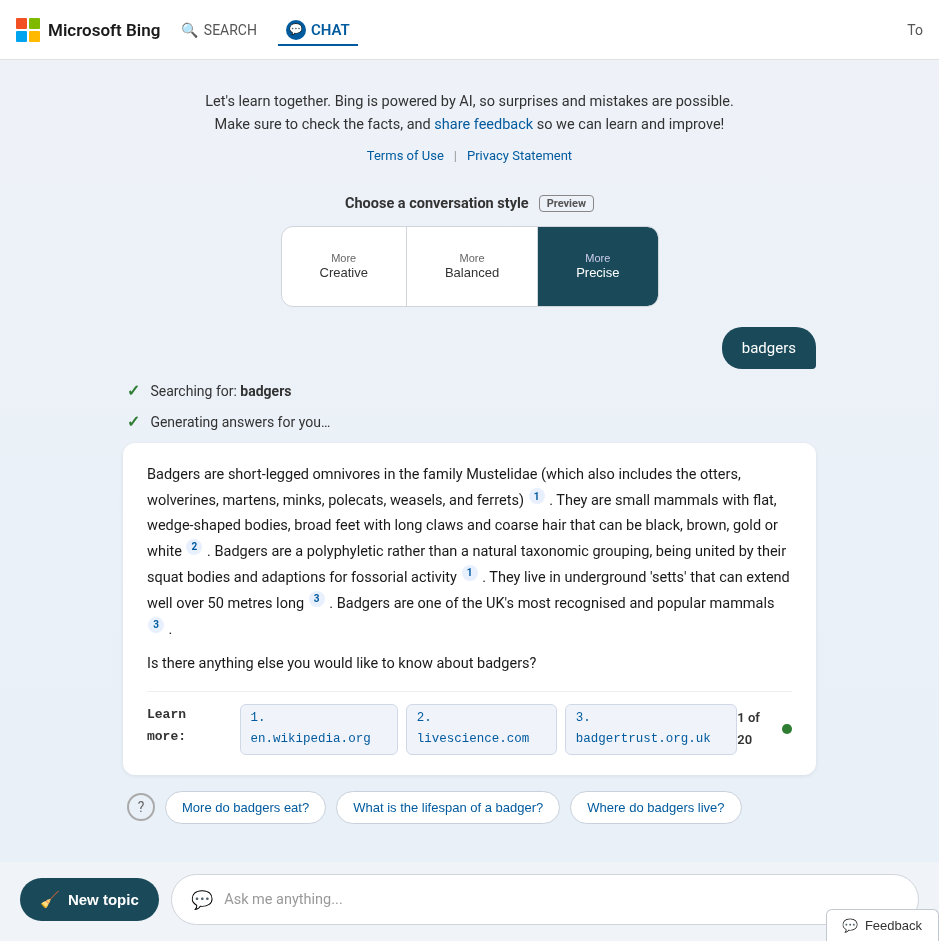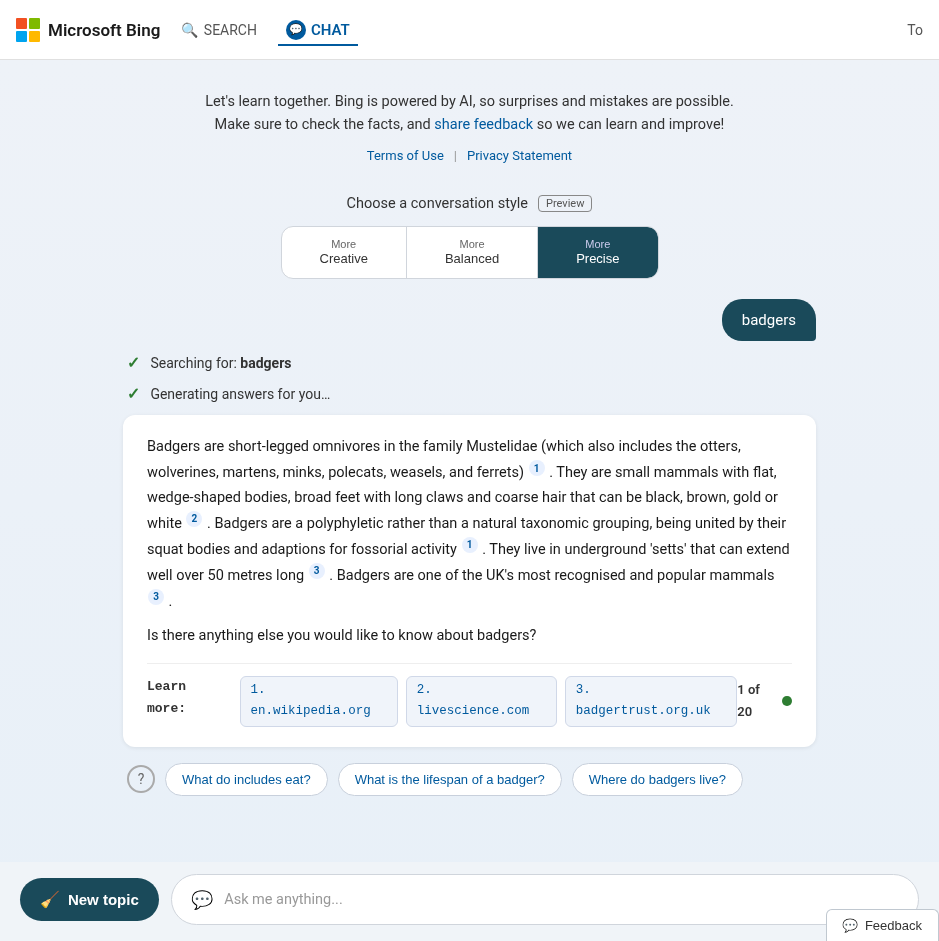--- a/index.html
+++ b/index.html
@@ -127,20 +127,21 @@
       display: flex;
       flex-direction: column;
       align-items: center;
       margin: 10px 0 20px;
     }
     .style-label-row {
       display: flex;
       align-items: center;
       gap: 10px;
       margin-bottom: 14px;
+      font-weight: bold;
     }
     .style-label {
       font-size: 14.5px;
       color: #333;
     }
     .preview-badge {
       border: 1px solid #888;
       border-radius: 4px;
       padding: 1px 7px;
       font-size: 11px;
@@ -148,21 +149,21 @@
     }
     .style-buttons {
       display: flex;
       gap: 0;
       border: 1px solid #d0d5dc;
       border-radius: 12px;
       overflow: hidden;
       background: white;
     }
     .style-btn {
-      padding: 10px 38px;
+      padding: 24px 38px;
       border: none;
       background: transparent;
       cursor: pointer;
       font-size: 13px;
       color: #333;
       display: flex;
       flex-direction: column;
       align-items: center;
       line-height: 1.3;
       border-right: 1px solid #d0d5dc;
@@ -485,21 +486,21 @@
         </div>
         <div class="count-badge">
           <span>1 of 20</span>
           <div class="green-dot"></div>
         </div>
       </div>
     </div>
 
     <div class="suggestions-row">
       <div class="question-icon">?</div>
-      <button class="suggestion-btn">What do includes eat?</button>
+      <button class="suggestion-btn">More do badgers eat?</button>
       <button class="suggestion-btn">What is the lifespan of a badger?</button>
       <button class="suggestion-btn">Where do badgers live?</button>
     </div>
 
   </div>
 </div>
 
 <div class="bottom-bar">
   <button class="new-topic-btn">
     <span class="broom-icon">🧹</span>

